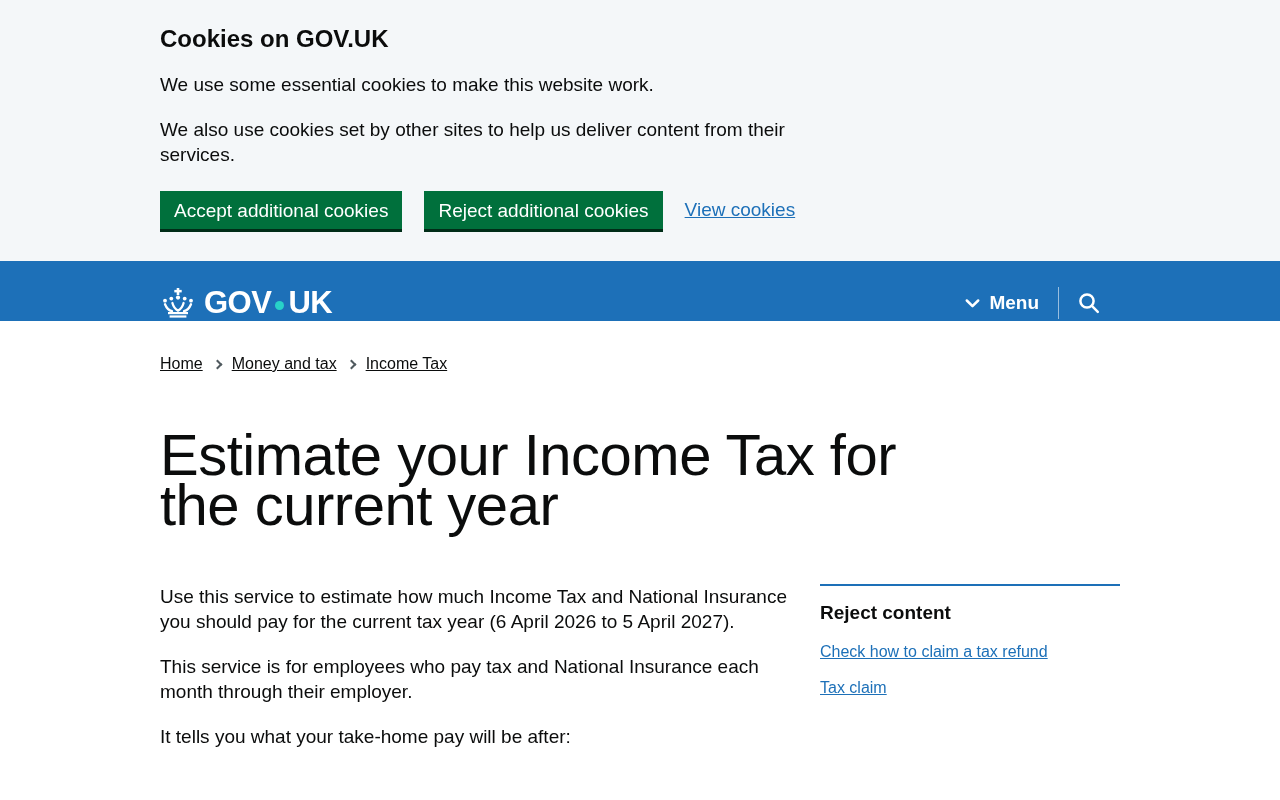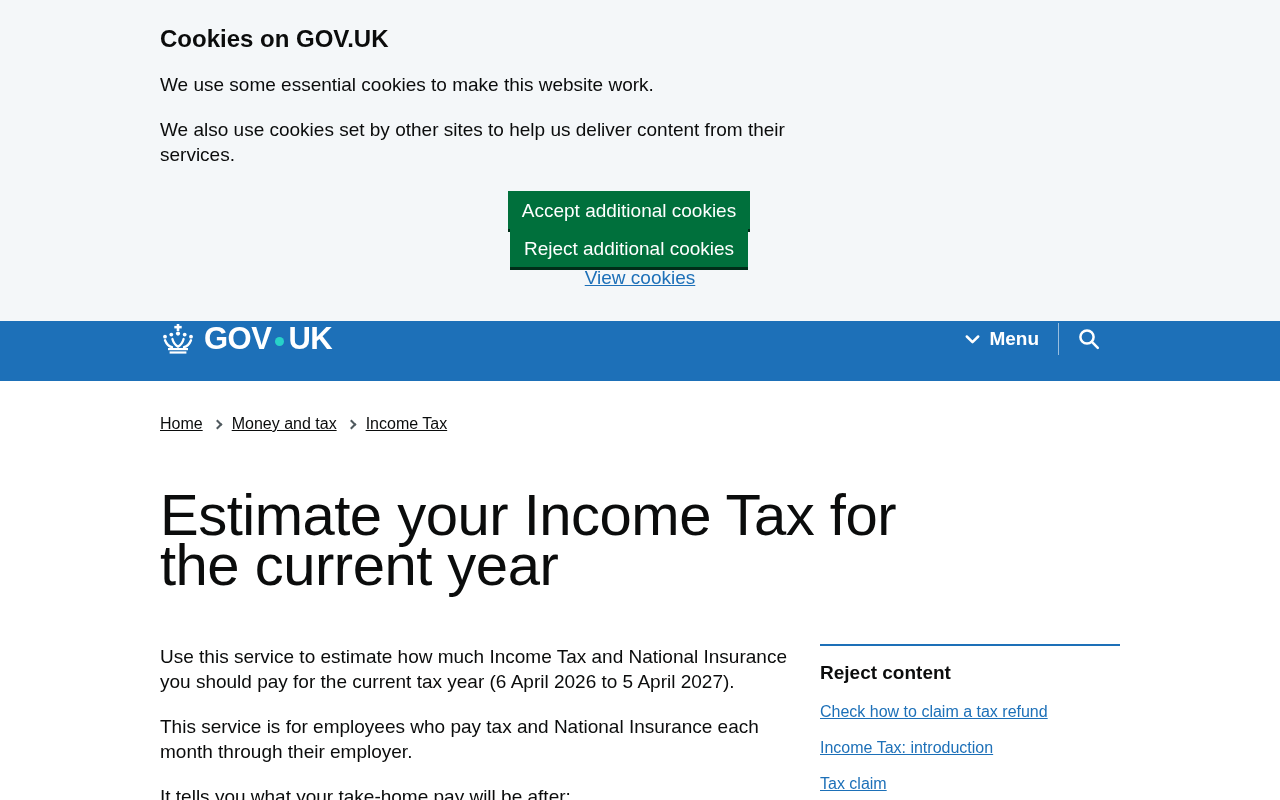--- a/index.html
+++ b/index.html
@@ -15,33 +15,33 @@
   
   .cookie-banner { background: #f4f7f9; padding: 24px 0 32px; }
   .cookie-banner h2 {
     font-size: 24px; line-height: 30px; font-weight: 700;
     margin: 0 0 18px;
   }
   .cookie-banner p {
     font-size: 19px; line-height: 25px; margin: 0 0 20px;
     max-width: 650px;
   }
-  .cookie-actions { display: flex; align-items: center; margin-top: 24px; flex-direction: column; }
+  .cookie-actions { display: flex; align-items: center; margin-top: 24px; }
   .govuk-button {
     display: inline-block; border: 2px solid transparent;
     background: #00703c; color: #ffffff;
     font-family: inherit; font-size: 19px; line-height: 19px;
     padding: 8px 12px 7px; margin-right: 22px;
     box-shadow: 0 3px 0 #002d18; cursor: pointer;
   }
   .link-blue { color: #1d70b8; text-decoration: underline; cursor: pointer; }
   .view-cookies { font-size: 19px; }
 
   
-  .site-header { background: #1d70b8; height: 60px; display: flex; align-items: flex-start; }
+  .site-header { background: #1d70b8; height: 60px; display: flex; align-items: flex-end; }
   .header-inner { width: 960px; margin: 0 auto; display: flex; align-items: center; justify-content: space-between; }
   .logo { display: flex; align-items: center; text-decoration: none; color: #ffffff; cursor: pointer; }
   .logo svg { display: block; margin-right: 8px; }
   .logo-text { display: flex; align-items: center; font-size: 31px; font-weight: 700; letter-spacing: -0.5px; }
   .logo-dot { width: 9px; height: 9px; border-radius: 50%; margin: 5px 4px 0; display: inline-block; }
   .header-right { display: flex; align-items: center; }
   .menu-btn {
     display: flex; align-items: center; color: #ffffff; text-decoration: none;
     font-size: 19px; font-weight: 700; cursor: pointer; background: none; border: none;
     font-family: inherit; padding: 0;
@@ -156,20 +156,17 @@
       <p>Use this service to estimate how much Income Tax and National Insurance you should pay for the current tax year (6 April 2026 to 5 April 2027).</p>
       <p>This service is for employees who pay tax and National Insurance each month through their employer.</p>
       <p>It tells you what your take-home pay will be after:</p>
     </div>
     <aside class="side-col">
       <h2>Reject content</h2>
       <p class="side-link-row">
         <a class="link-blue">Check how to claim a tax refund</a>
       </p>
       <p class="side-link-row">
-        <a class="link-blue">Income Tax: introduction</a>
-      </p>
-      <p class="side-link-row">
         <a class="link-blue">Tax claim</a>
       </p>
     </aside>
   </div>
 </div>
 
 </body></html>

